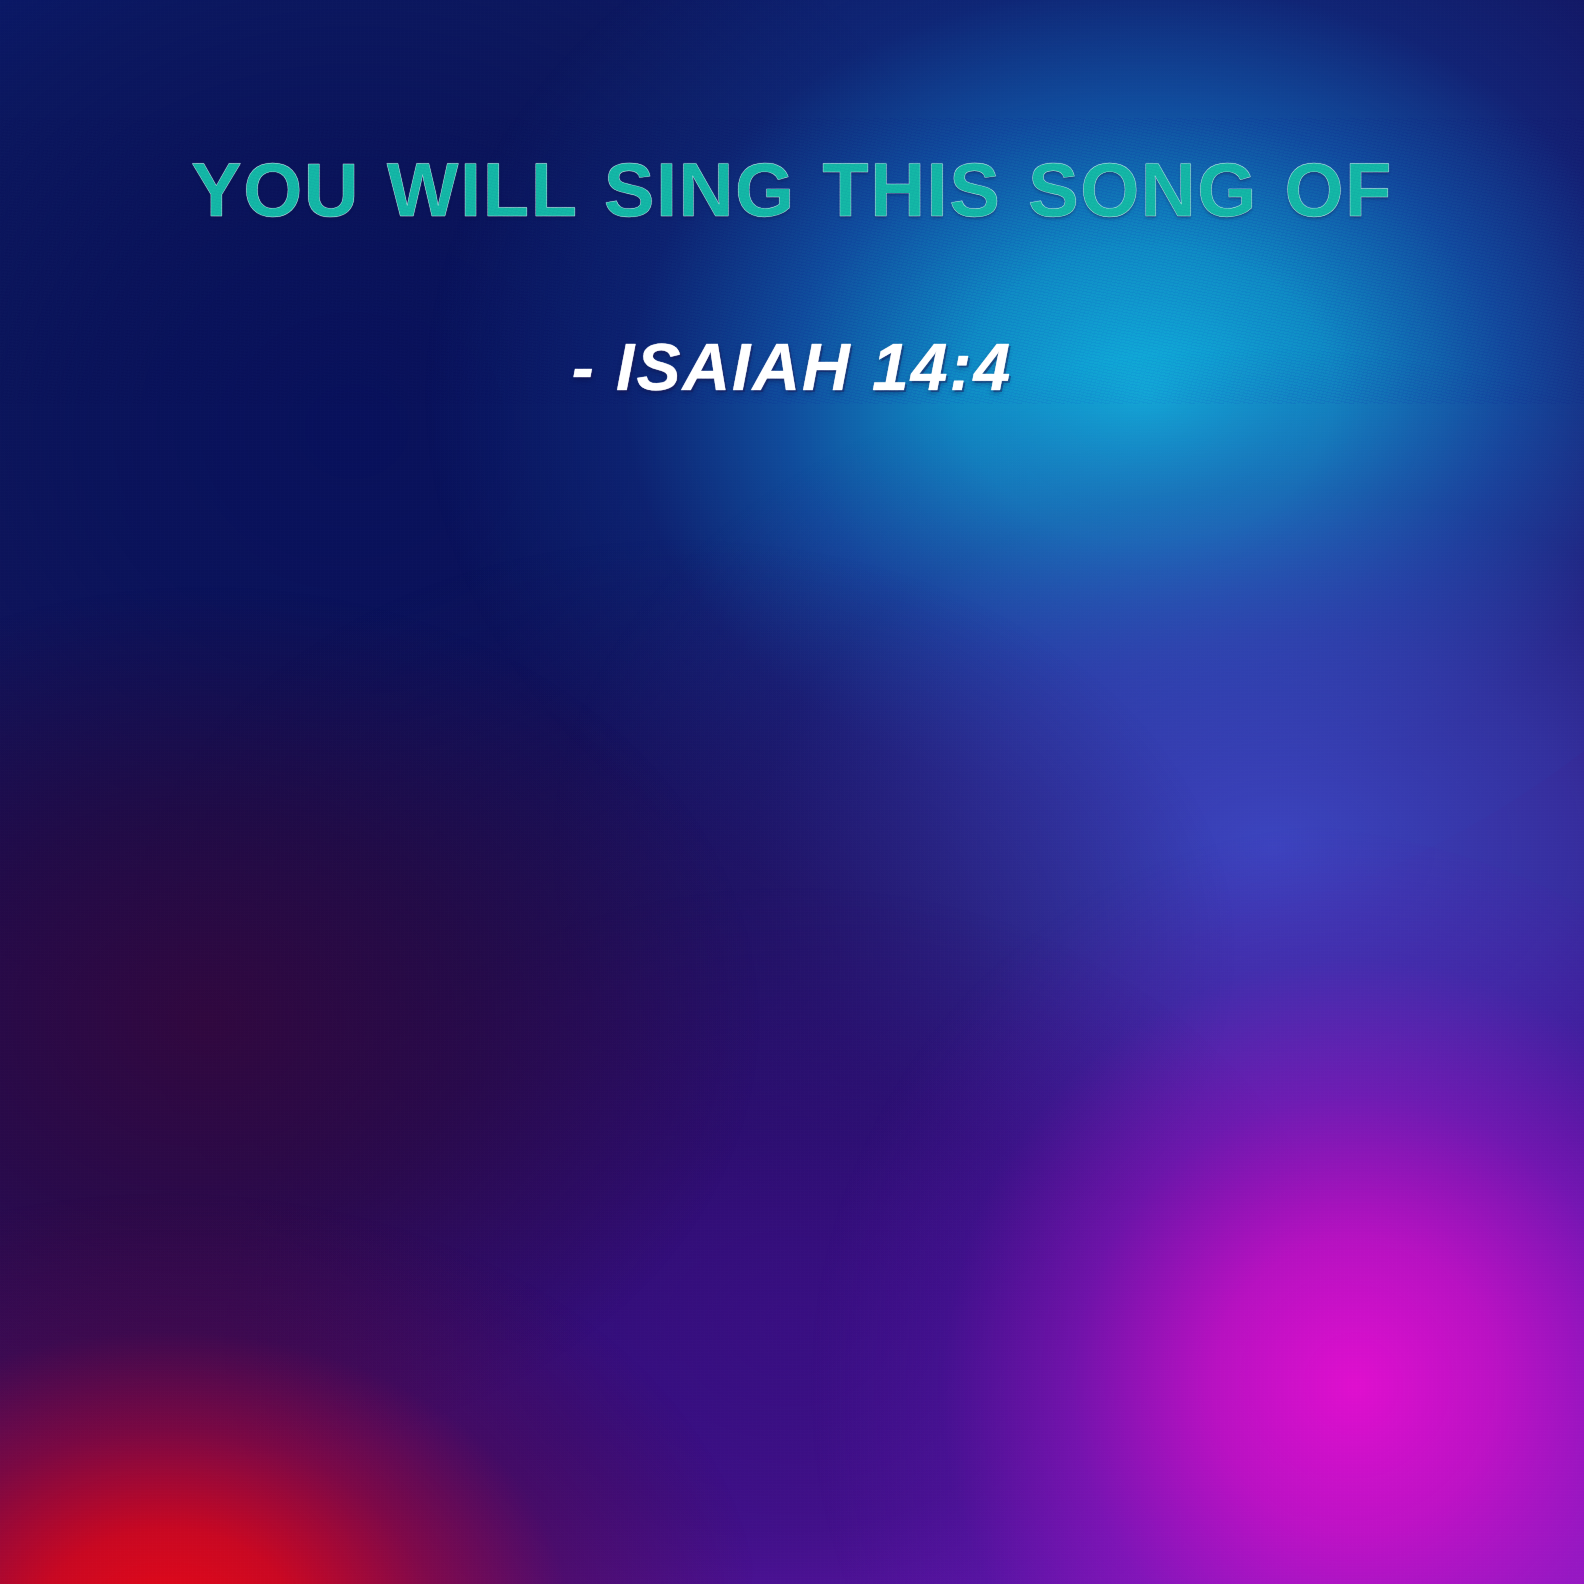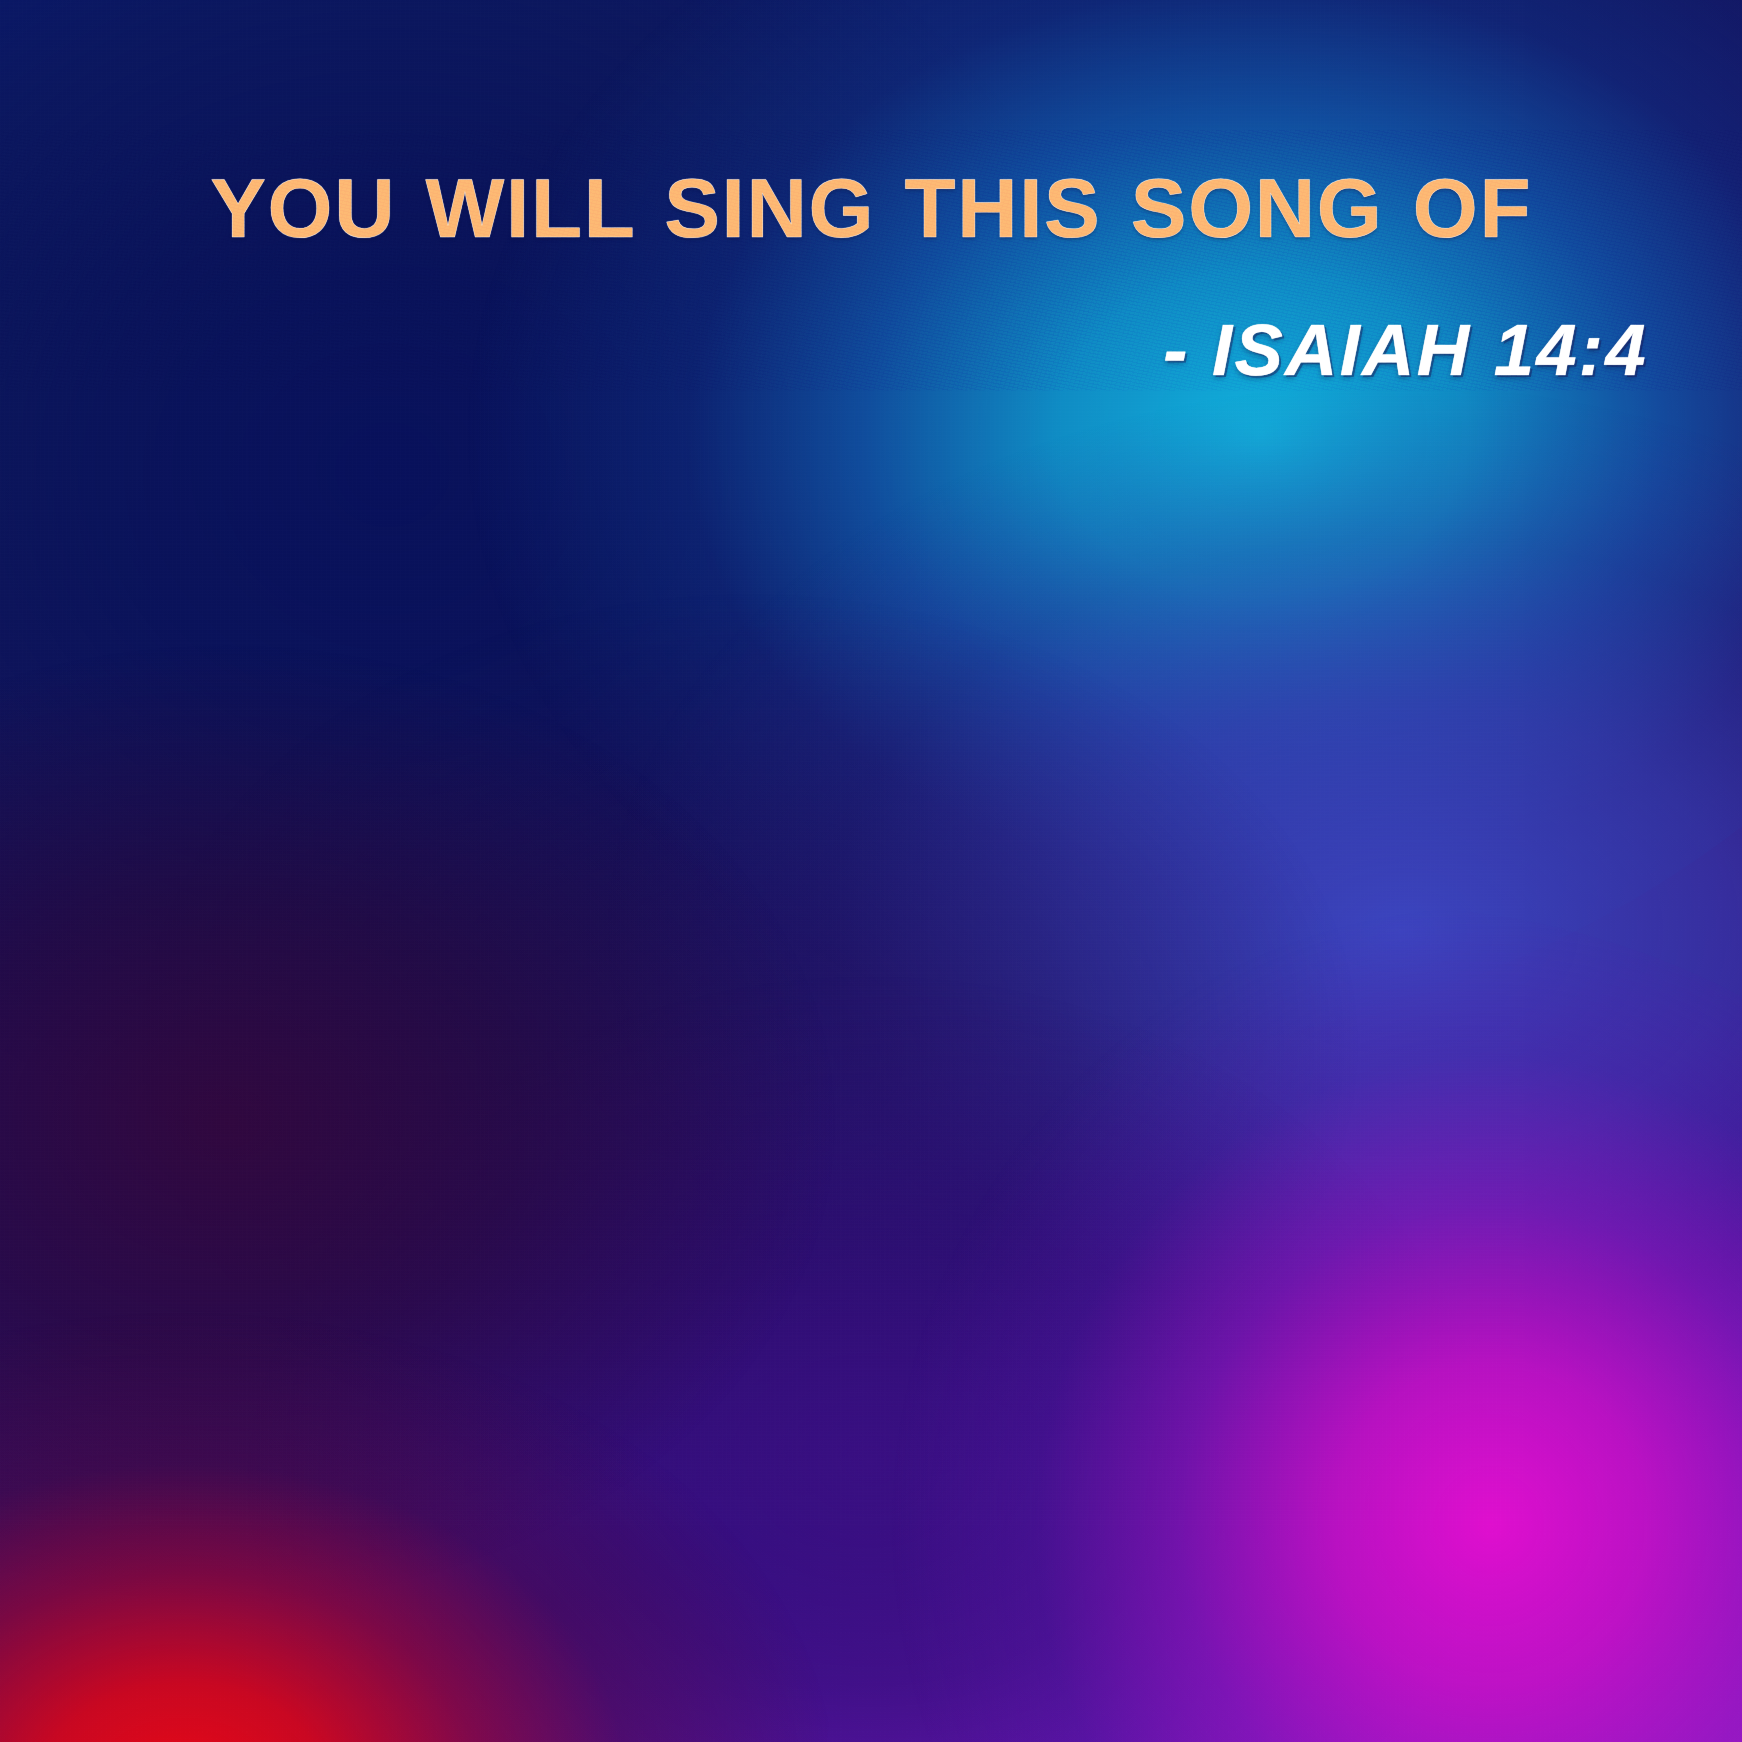--- a/index.html
+++ b/index.html
@@ -158,21 +158,21 @@
     left: 0;
     right: 0;
     top: 118px;
     padding: 0 86px;
     box-sizing: border-box;
     text-align: center;
   }
 
   .verse-text {
     margin: 0;
-    color: #fdba74;
+    color: #14b8a6;
     font-family: "Liberation Sans", sans-serif;
     font-weight: 700;
     font-size: 76px;
     line-height: 143px;
     letter-spacing: 1.5px;
     text-transform: uppercase;
     word-spacing: 4px;
     
     text-shadow:
       0 0 1px rgba(255,255,255,0.85),
@@ -180,22 +180,22 @@
       0 2px 3px rgba(10,14,55,0.30);
     -webkit-text-stroke: 0.4px rgba(255,255,255,0.55);
   }
 
   
   .verse-text, .citation-text {
     position: relative;
   }
 
   .citation-wrap {
-    margin-top: 21px;
-    text-align: right;
+    margin-top: 70px;
+    text-align: center;
   }
 
   .citation-text {
     display: inline-block;
     margin: 0;
     color: #ffffff;
     font-family: "Liberation Sans", sans-serif;
     font-weight: 700;
     font-style: italic;
     font-size: 66px;

